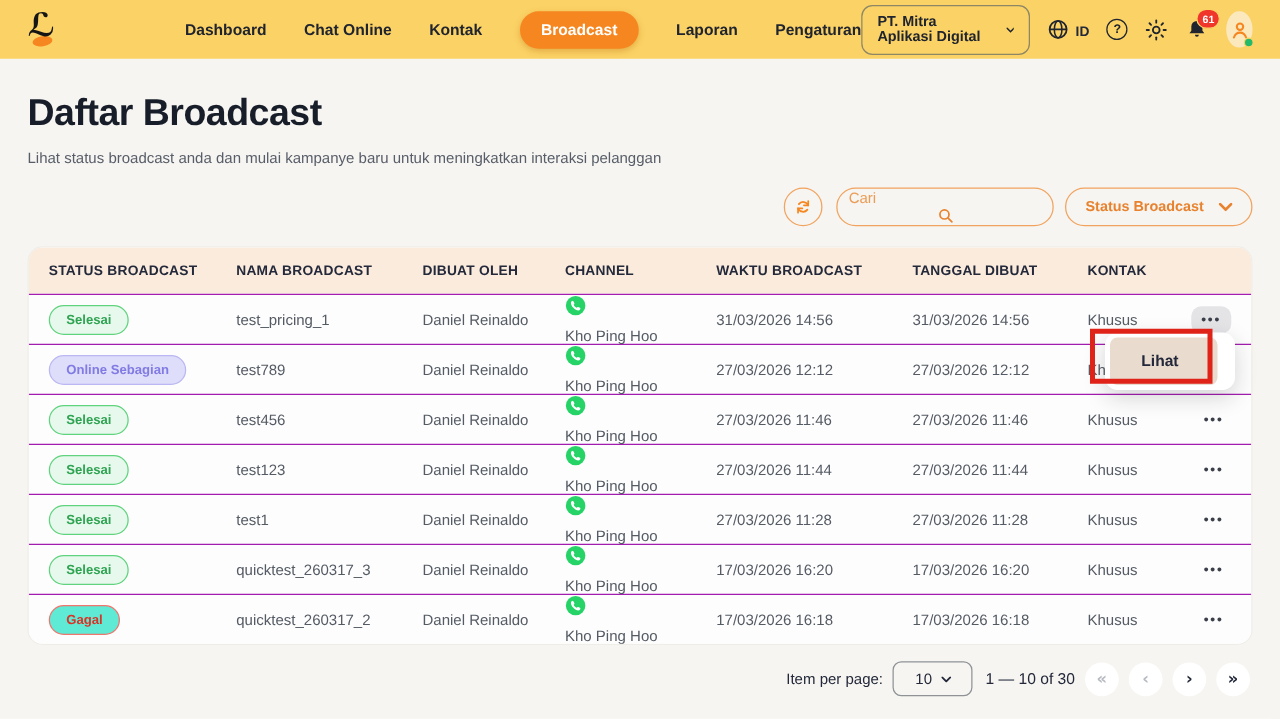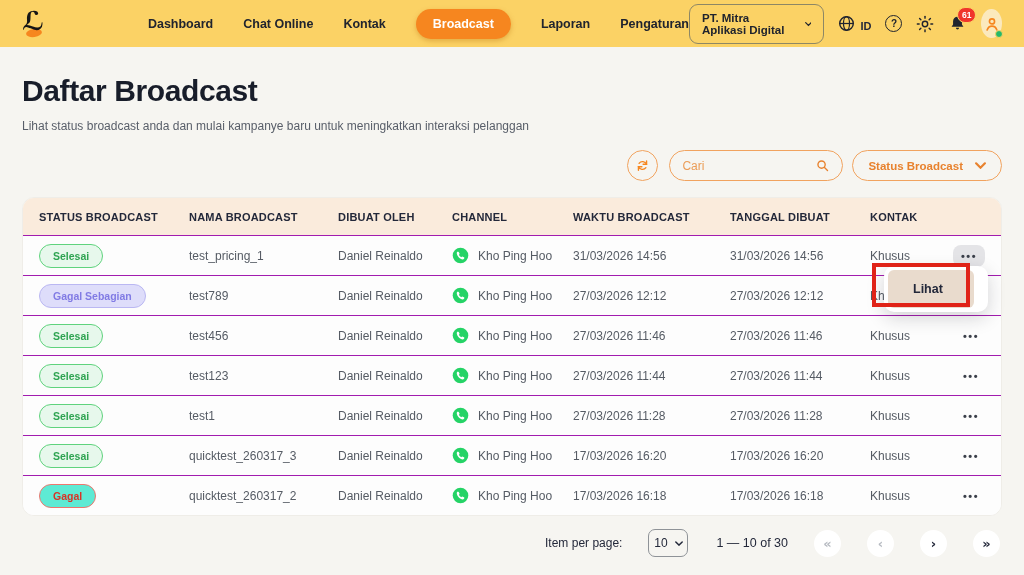--- a/index.html
+++ b/index.html
@@ -44,42 +44,42 @@
   .content { padding:0 22px; }
   .page-title { margin-top:27px; font-size:30px; font-weight:800; letter-spacing:-0.4px; color:#181D2A; }
   .page-subtitle { margin-top:11px; font-size:12px; color:#585E69; }
   .controls { margin-top:17px; display:flex; align-items:center; }
   .btn-add {
     height:31px; padding:0 26px; border:none; border-radius:16px; background:#F6861F; color:#fff;
     font-family:inherit; font-size:12.5px; font-weight:700; cursor:pointer; box-shadow:0 2px 6px rgba(190,110,20,.3);
   }
   .controls .spacer { flex:1; }
   .btn-refresh { width:31px; height:31px; border-radius:50%; border:1.5px solid #F1A35F; background:transparent; cursor:pointer; display:flex; align-items:center; justify-content:center; margin-right:11px; }
-  .search-pill { width:174px; height:31px; border:1.5px solid #F1A35F; border-radius:16px; display:flex; align-items:center; padding:0 12px; margin-right:9px; }
+  .search-pill { width:174px; height:31px; border:1.5px solid #F1A35F; border-radius:16px; display:flex; align-items:center; padding:0 12px; margin-right:9px;flex-direction:column; }
   .search-pill input { flex:1; border:none; outline:none; background:transparent; font-family:inherit; font-size:12px; color:#C97A35; min-width:0; }
   .search-pill input::placeholder { color:#EB9D58; }
   .status-pill { height:31px; border:1.5px solid #F1A35F; border-radius:16px; background:transparent; display:flex; align-items:center; gap:12px; padding:0 15px; font-family:inherit; font-size:11.5px; font-weight:700; color:#E8822E; cursor:pointer; }
 
   
   .table-card { margin-top:16px; background:#fff; border:1px solid #EFEDE8; border-radius:12px; overflow:hidden; }
   .tgrid { display:grid; grid-template-columns:150px 149px 114px 121px 157px 140px 75px 1fr; align-items:center; padding-left:16px; }
   .thead { height:37px; background:#FAEBDC; font-size:11px; font-weight:800; color:#23283A; letter-spacing:.2px; }
   .trow { height:40px; border-top:1px solid #a21caf; font-size:12px; color:#555B64; background:#FDFDFD; }
   .badge-status { display:inline-flex; align-items:center; padding:5px 13px; border-radius:999px; font-size:10.5px; font-weight:800; }
   .badge-status.success { background:#E7F8EC; border:1px solid #5FD37D; color:#2FA452; }
   .badge-status.partial { background:#DEDDFA; border:1px solid #BAB7F2; color:#817BE4; }
   .badge-status.fail    { background:#5eead4; border:1px solid #EF766E; color:#D93327; }
-  .cell-channel { display:flex; align-items:center; gap:9px; }
+  .cell-channel { display:flex; gap:9px;flex-direction:column; }
   .cell-action { text-align:right; padding-right:16px; }
   .dots-btn { display:inline-block; border:none; background:transparent; font-family:inherit; font-size:11px; font-weight:800; letter-spacing:1.5px; color:#3A3F49; cursor:pointer; padding:4px 6px; border-radius:8px; }
   .dots-btn.open { background:#E4E4E7; padding:5px 8px; }
 
   
-  .pagination { margin-top:13px; display:flex; align-items:center; justify-content:flex-end; gap:26px; font-size:12px; color:#23283A; padding-right:2px; }
-  .per-page-box { display:flex; align-items:center; justify-content:center; gap:7px; width:40px; height:28px; border:1px solid #8F9398; border-radius:7px; background:transparent; font-size:12px; color:#23283A; cursor:pointer; }
+  .pagination { margin-top:13px; display:flex; align-items:center; justify-content:flex-end; gap:8px; font-size:12px; color:#23283A; padding-right:2px; }
+  .per-page-box { display:flex; align-items:center; justify-content:center; gap:7px; width:64px; height:28px; border:1px solid #8F9398; border-radius:7px; background:transparent; font-size:12px; color:#23283A; cursor:pointer; }
   .range-text { font-size:12.5px; margin-left:2px; }
   .page-btn { width:27px; height:27px; border-radius:50%; background:#fff; border:none; display:flex; align-items:center; justify-content:center; font-family:"DejaVu Sans", sans-serif; font-size:13px; font-weight:bold; cursor:pointer; }
   .page-btn.disabled { color:#B6BAC1; }
   .page-btn.enabled { color:#23283A; }
 
   
   .action-popup { position:absolute; left:884px; top:266px; width:104px; height:46px; background:#fff; border-radius:10px; box-shadow:0 6px 18px rgba(30,30,40,.18); padding:4px; z-index:30; }
   .action-popup .menu-item { height:100%; margin-right:10px; background:#E9DBCD; border-radius:6px; display:flex; align-items:center; padding-left:25px; font-size:12.5px; font-weight:700; color:#23283A; cursor:pointer; }
   .annotation-box { position:absolute; left:872px; top:263px; width:98px; height:44px; border:4px solid #E02318; z-index:40; pointer-events:none; }
 </style>
@@ -209,21 +209,21 @@
     </div>
     <div>31/03/2026 14:56</div>
     <div>31/03/2026 14:56</div>
     <div>Khusus</div>
     <div class="cell-action">
       <button class="dots-btn open">•••</button>
     </div>
   </div>
 
   <div class="tgrid trow">
-    <div><span class="badge-status partial">Gagal Sebagian</span></div>
+    <div><span class="badge-status partial">Online Sebagian</span></div>
     <div>test789</div>
     <div>Daniel Reinaldo</div>
     <div class="cell-channel">
       <svg width="17" height="17" viewBox="0 0 24 24">
         <circle cx="12" cy="12" r="11" fill="#25D366"></circle>
         <path d="M8.6 6.4c-.9.2-2 1.2-1.9 2.5.2 2.1 1.3 4.2 3 5.9 1.5 1.4 3.4 2.6 5.3 2.7 1.3.1 2.3-1 2.4-1.9.1-.5-.1-.9-.5-1.1l-1.9-.9c-.4-.2-.8-.1-1.1.2l-.6.7c-1.6-.7-2.9-1.9-3.6-3.5l.7-.6c.3-.3.4-.7.2-1.1l-.9-1.9c-.2-.4-.6-.7-1.1-.6z" fill="#fff"></path>
       </svg>
       <span>Kho Ping Hoo</span>
     </div>
     <div>27/03/2026 12:12</div>

